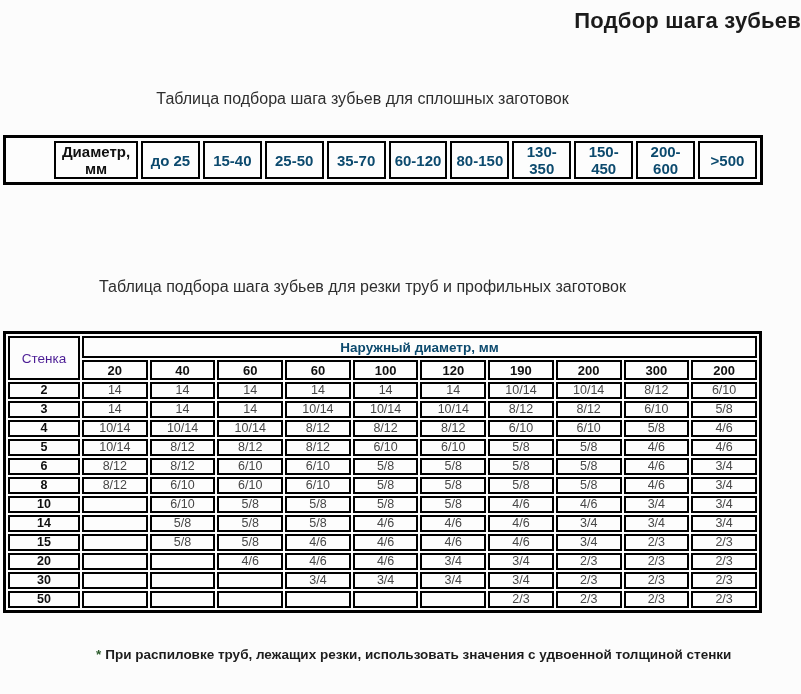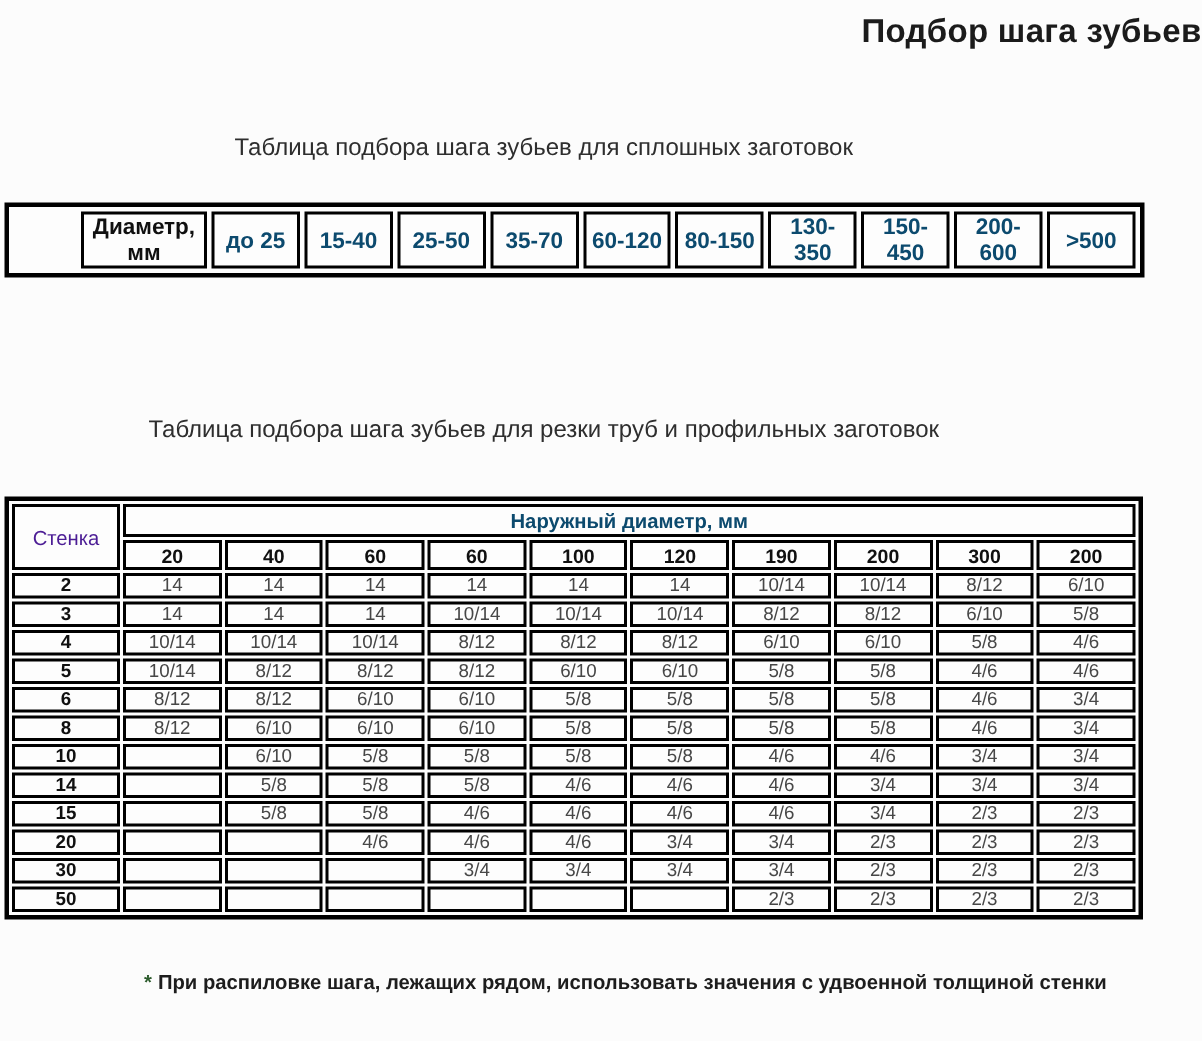--- a/index.html
+++ b/index.html
@@ -306,14 +306,14 @@
         <td></td>
         <td>2/3</td>
         <td>2/3</td>
         <td>2/3</td>
         <td>2/3</td>
       </tr>
     </tbody>
 </table>
 
 <div class="footnote">
-  <span class="marker">*</span><span>При распиловке шага, лежащих рядом, использовать значения с удвоенной толщиной стенки</span>
+  <span class="marker">*</span><span>При распиловке труб, лежащих резки, использовать значения с удвоенной толщиной стенки</span>
 </div>
 
 </body></html>

